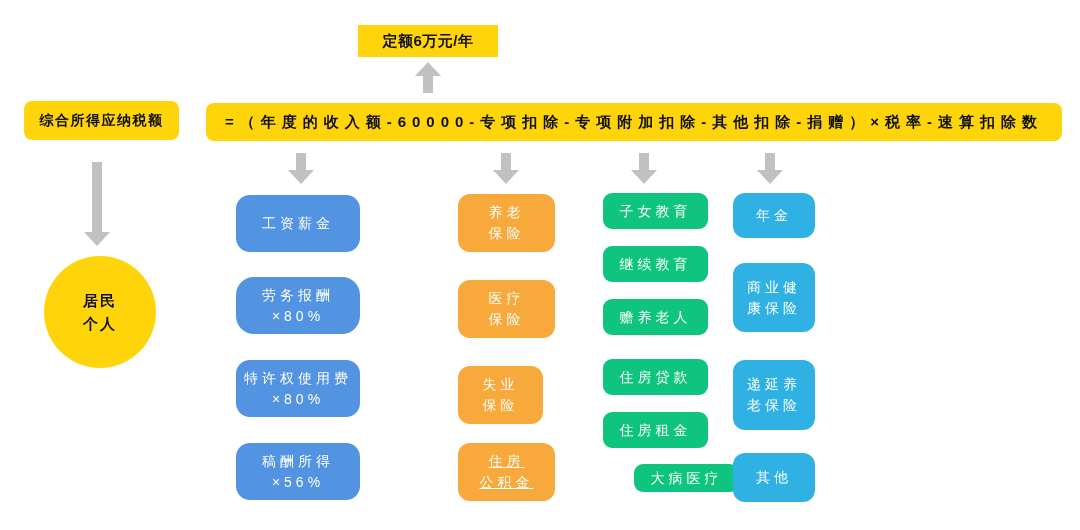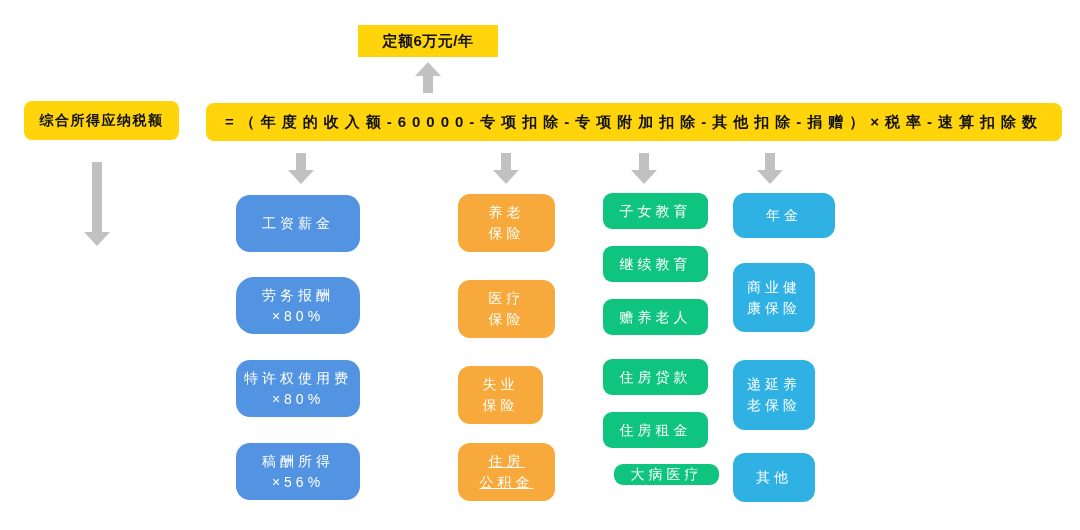--- a/index.html
+++ b/index.html
@@ -42,20 +42,24 @@
     <div class="head-up"></div>
     <div class="tail" style="height:17px;"></div>
   </div>
 
   <div class="ybox result">综合所得应纳税额</div>
   <div class="ybox formula">=（年度的收入额-60000-专项扣除-专项附加扣除-其他扣除-捐赠）×税率-速算扣除数</div>
 
   <div class="arrow" style="left:84px;top:162px;">
     <div class="tail" style="height:70px;"></div>
     <div class="head-down"></div>
+  </div>
+  <div class="circle">
+    <span>居民</span>
+    <span>个人</span>
   </div>
 
   <div class="arrow" style="left:288px;top:153px;">
     <div class="tail" style="height:17px;"></div>
     <div class="head-down"></div>
   </div>
   <div class="arrow" style="left:493px;top:153px;">
     <div class="tail" style="height:17px;"></div>
     <div class="head-down"></div>
   </div>
@@ -109,25 +113,25 @@
   </div>
   <div class="node green" style="left:603px;top:299px;width:105px;height:36px;">
     <span>赡养老人</span>
   </div>
   <div class="node green" style="left:603px;top:359px;width:105px;height:36px;">
     <span>住房贷款</span>
   </div>
   <div class="node green" style="left:603px;top:412px;width:105px;height:36px;">
     <span>住房租金</span>
   </div>
-  <div class="node green" style="left:614px;top:464px;width:105px;height:21px;">
+  <div class="node green" style="left:634px;top:464px;width:105px;height:28px;">
     <span>大病医疗</span>
   </div>
 
-  <div class="node cyan" style="left:733px;top:193px;width:102px;height:45px;">
+  <div class="node cyan" style="left:733px;top:193px;width:82px;height:45px;">
     <span>年金</span>
   </div>
   <div class="node cyan" style="left:733px;top:263px;width:82px;height:69px;">
     <span>商业健</span>
     <span>康保险</span>
   </div>
   <div class="node cyan" style="left:733px;top:360px;width:82px;height:70px;">
     <span>递延养</span>
     <span>老保险</span>
   </div>

